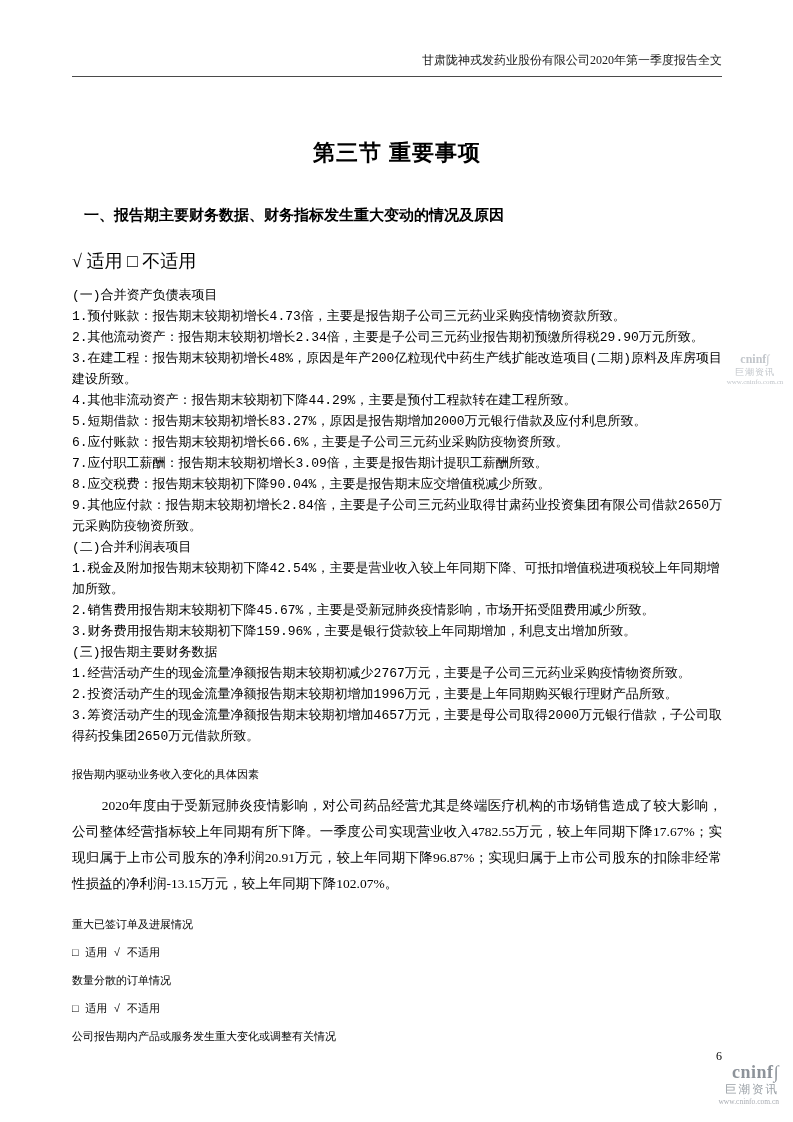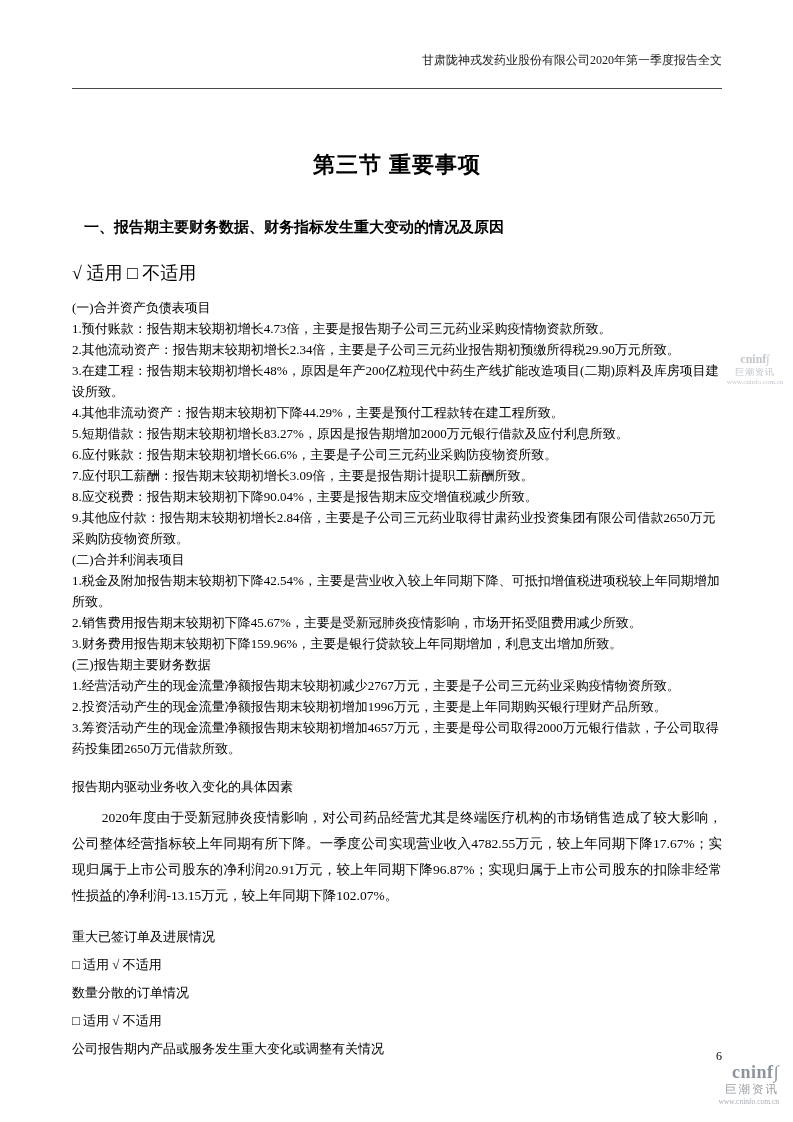--- a/index.html
+++ b/index.html
@@ -12,21 +12,21 @@
     overflow:hidden;
     margin:0 auto;
   }
   .content { padding:0 71px 0 72px; }
 
   .doc-header { padding-top:52px; }
   .doc-header .header-text {
     text-align:right;
     font-size:12px;
     color:#1a1a1a;
-    padding-bottom:19px;
+    padding-bottom:7px;
     border-bottom:1px solid #4a4a4a;
   }
 
   h1.chapter-title {
     text-align:center;
     font-size:22px;
     font-weight:bold;
     font-family:"Liberation Sans", sans-serif;
     margin:61px 0 0 0;
     letter-spacing:1px;
@@ -42,26 +42,28 @@
 
   p { margin:0; }
   .apply-line {
     font-size:18px;
     margin:24px 0 12px 0;
     white-space:pre-wrap;
   }
   .body-line {
     font-size:13px;
     line-height:21px;
+    font-family:Liberation Mono, monospace;
   }
   .review-note {
-    font-size:13px;
+    font-size:11px;
     margin-top:18px;
     line-height:20px;
     white-space:pre-wrap;
+    font-family:Liberation Mono, monospace;
   }
   .review-note.tight { margin-top:8px; }
   .review-para {
     font-size:13.5px;
     line-height:26px;
     text-indent:2.2em;
     margin-top:8px;
     text-align:justify;
   }
 

